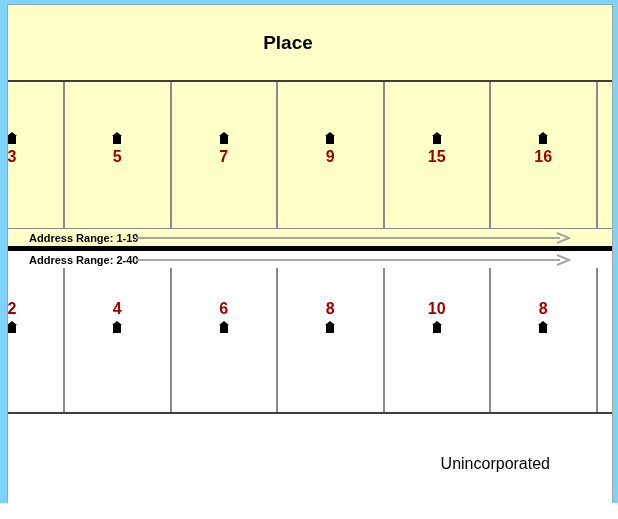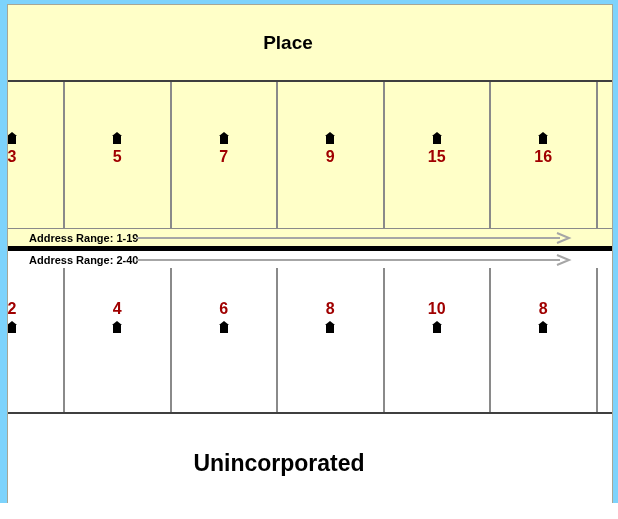--- a/index.html
+++ b/index.html
@@ -111,24 +111,24 @@
     height: 5px;
     background: #000000;
   }
 
   
   .unincorp-band {
     flex: 1;
     background: #ffffff;
     display: flex;
     align-items: center;
-    justify-content: center;
+    justify-content: flex-end;
     padding-right: 62px;
-    font-size: 23px;
-    font-weight: bold;
+    font-size: 16px;
+    font-weight: normal;
     color: #000000;
   }
 </style>
 </head>
 <body>
 
 <div class="canvas">
   <div class="inner">
 
     <div class="place-band">

